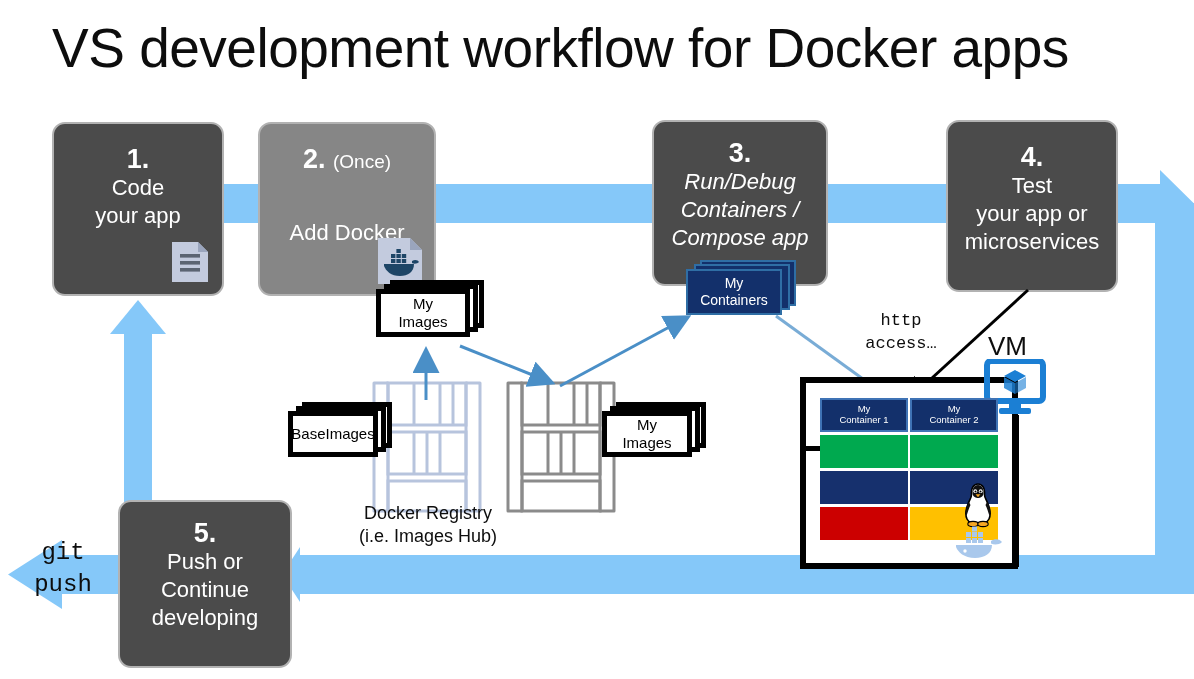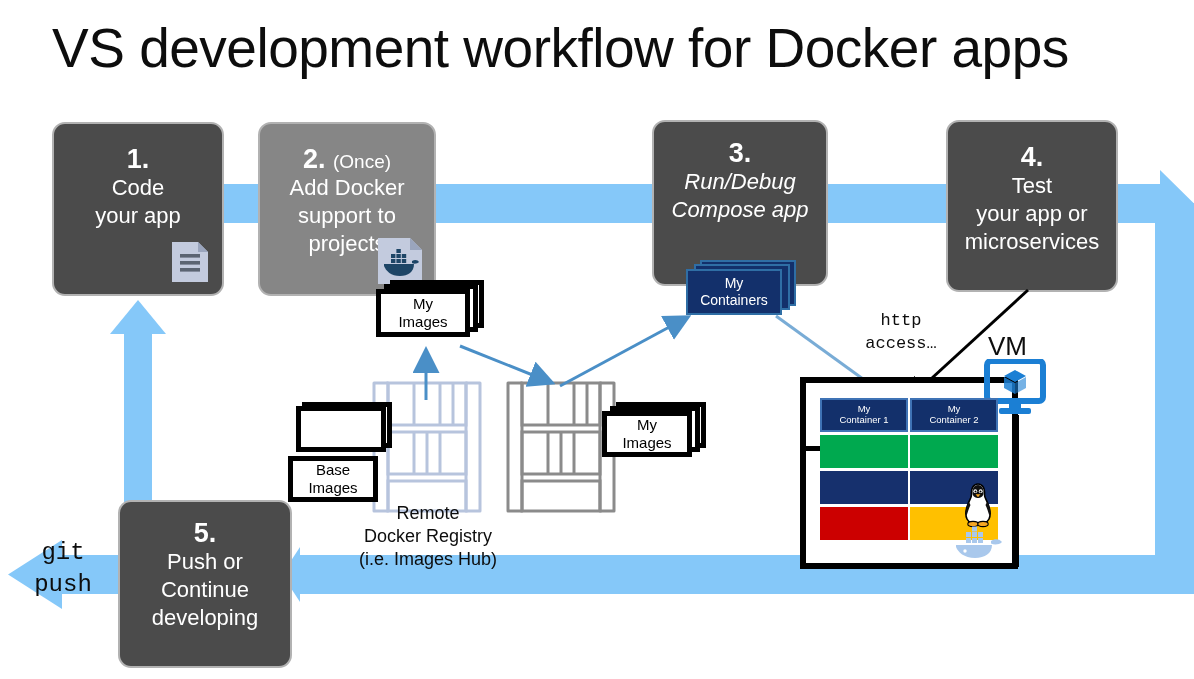--- a/index.html
+++ b/index.html
@@ -19,21 +19,21 @@
   #flow-ribbon{left:0;top:0;width:1194px;height:679px;pointer-events:none;}
 
   
   .step-box{
     border-radius:13px;box-sizing:border-box;
     border:2px solid #b2b2b2;
     color:#ffffff;text-align:center;
     display:flex;flex-direction:column;align-items:center;justify-content:flex-start;
   }
   .step-box.dark{background:#4b4b4b;}
-  .step-box.mid{background:#868686;}
+  .step-box.mid{background:#868686;gap:45px;}
   .step-num{font-size:27px;font-weight:bold;line-height:1.12;}
   .step-num .once{font-size:19px;font-weight:normal;}
   .step-text{font-size:22px;font-weight:400;line-height:1.27;}
   .step-text.tight{line-height:1.26;font-style:italic;}
 
   #step-1{left:52px;top:120px;width:172px;height:174px;padding-top:20px;}
   #step-2{left:258px;top:120px;width:178px;height:174px;padding-top:20px;}
   #step-3{left:652px;top:118px;width:176px;height:166px;padding-top:16px;}
   #step-4{left:946px;top:118px;width:172px;height:172px;padding-top:20px;}
   #step-5{left:118px;top:498px;width:174px;height:168px;padding-top:16px;}
@@ -152,20 +152,21 @@
           <rect x="20.4" y="13" width="4.4" height="4"></rect>
         <path d="M8,28 H38 C38,36 32,40 24,40 C15,40 10,35 8,30 Z"></path>
         <path d="M36,25 C39,23 42,24 43,26 C41,28 38,28 36,27 Z"></path>
       </g>
     </svg>
   </div>
 
   <div class="abs step-box dark" id="step-3">
     <div class="step-num">3.</div>
     <div class="step-text tight">Run/Debug</div>
+    <div class="step-text tight">Containers /</div>
     <div class="step-text tight">Compose app</div>
   </div>
 
   <div class="abs step-box dark" id="step-4">
     <div class="step-num">4.</div>
     <div class="step-text">Test</div>
     <div class="step-text">your app or</div>
     <div class="step-text">microservices</div>
   </div>
 
@@ -185,21 +186,20 @@
       <rect x="20" y="104" width="78" height="30"></rect>
       <line x1="46" y1="6" x2="46" y2="48"></line>
       <line x1="72" y1="6" x2="72" y2="48"></line>
       <line x1="85" y1="6" x2="85" y2="48"></line>
       <line x1="46" y1="55" x2="46" y2="97"></line>
       <line x1="59" y1="55" x2="59" y2="97"></line>
       <line x1="72" y1="55" x2="72" y2="97"></line>
     </g>
   </svg>
   <div class="caption" style="left:348px;top:500px;width:160px;">
-    <div>Remote</div>
     <div>Docker Registry</div>
     <div>(i.e. Images Hub)</div>
   </div>
 
   <svg class="shelf" style="left:502px;top:375px;width:118px;height:140px;" viewBox="0 0 118 140">
     <g fill="none" stroke="#8b8b8b" stroke-width="3">
       <path d="M6,6 h14 v128 h-14 z" stroke-linejoin="round"></path>
       <path d="M98,6 h14 v128 h-14 z" stroke-linejoin="round"></path>
       <rect x="20" y="6" width="78" height="42"></rect>
       <rect x="20" y="55" width="78" height="42"></rect>
@@ -239,21 +239,21 @@
     <div class="shadow2" style="left:8px;top:4px;width:94px;height:48px;"></div>
     <div class="front" style="left:0;top:9px;width:94px;height:48px;flex-direction:column;">
       <span>My</span>
       <span>Images</span>
     </div>
   </div>
 
   <div class="img-stack" style="left:288px;top:400px;width:104px;height:62px;">
     <div class="shadow1" style="left:14px;top:0;width:90px;height:46px;"></div>
     <div class="shadow2" style="left:8px;top:4px;width:90px;height:46px;"></div>
-    <div class="front" style="left:0;top:9px;width:90px;height:46px;flex-direction:column;margin-top:45px;">
+    <div class="front" style="left:0;top:9px;width:90px;height:46px;flex-direction:row;">
       <span>Base</span>
       <span>Images</span>
     </div>
   </div>
 
   <div class="img-stack" style="left:602px;top:400px;width:104px;height:62px;">
     <div class="shadow1" style="left:14px;top:0;width:90px;height:46px;"></div>
     <div class="shadow2" style="left:8px;top:4px;width:90px;height:46px;"></div>
     <div class="front" style="left:0;top:9px;width:90px;height:46px;flex-direction:column;">
       <span>My</span>

